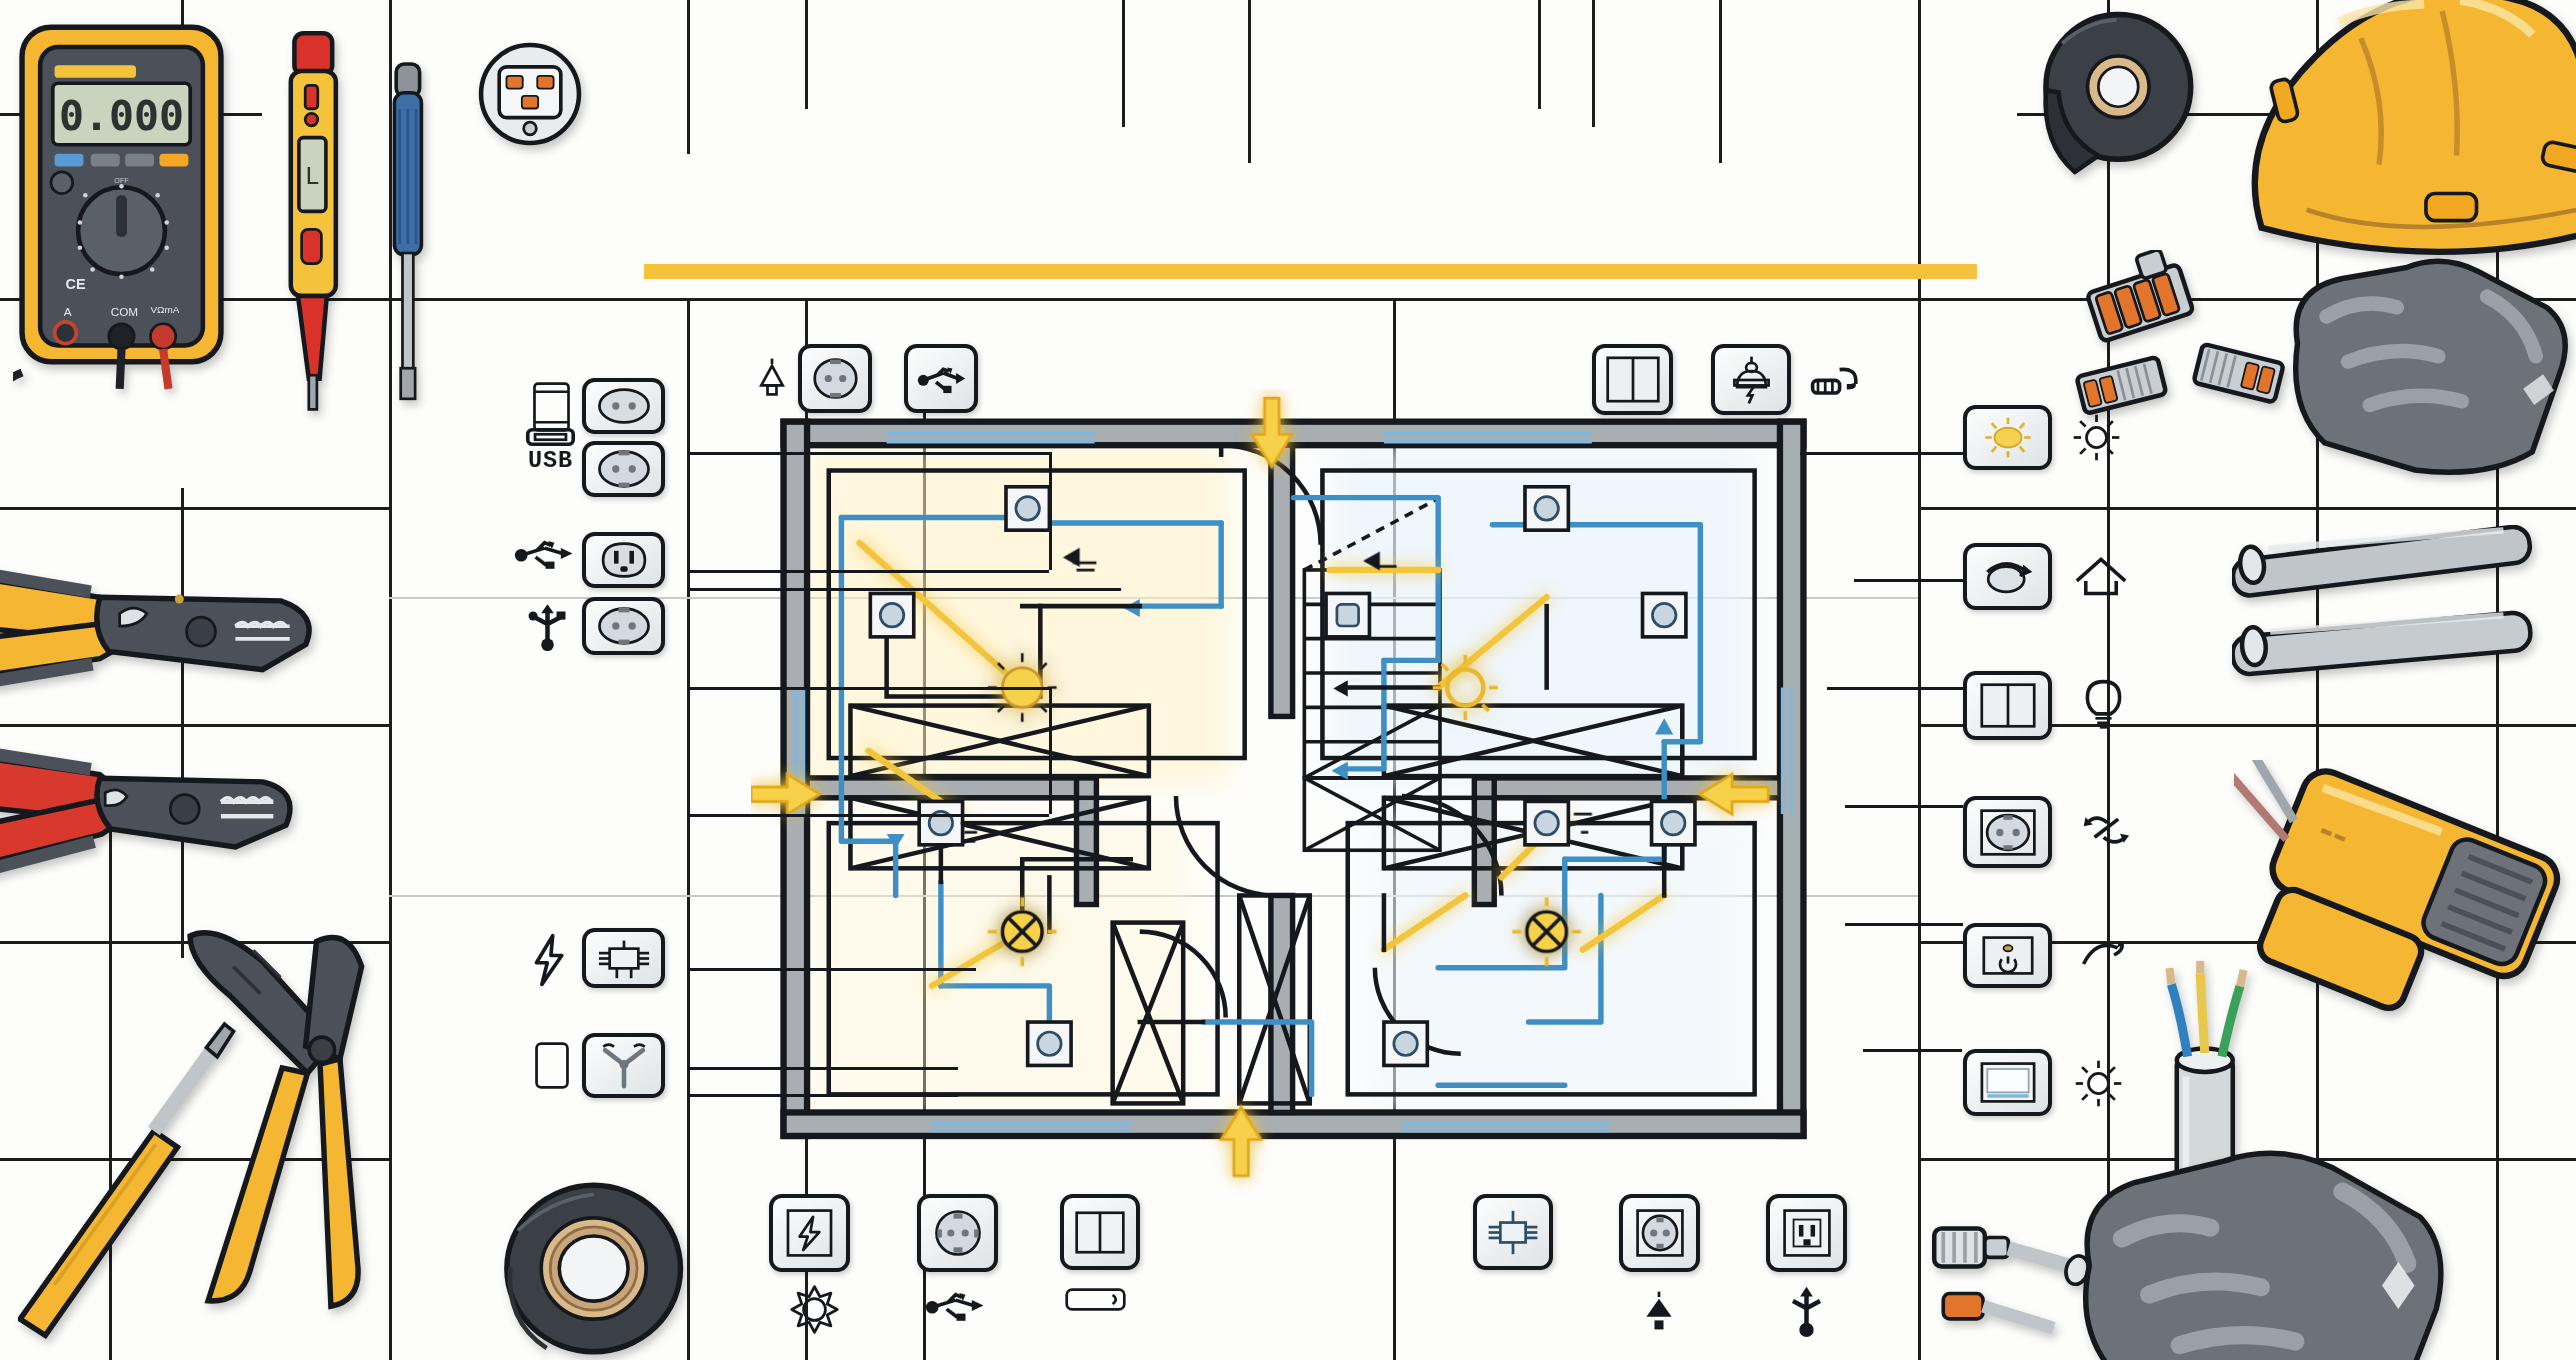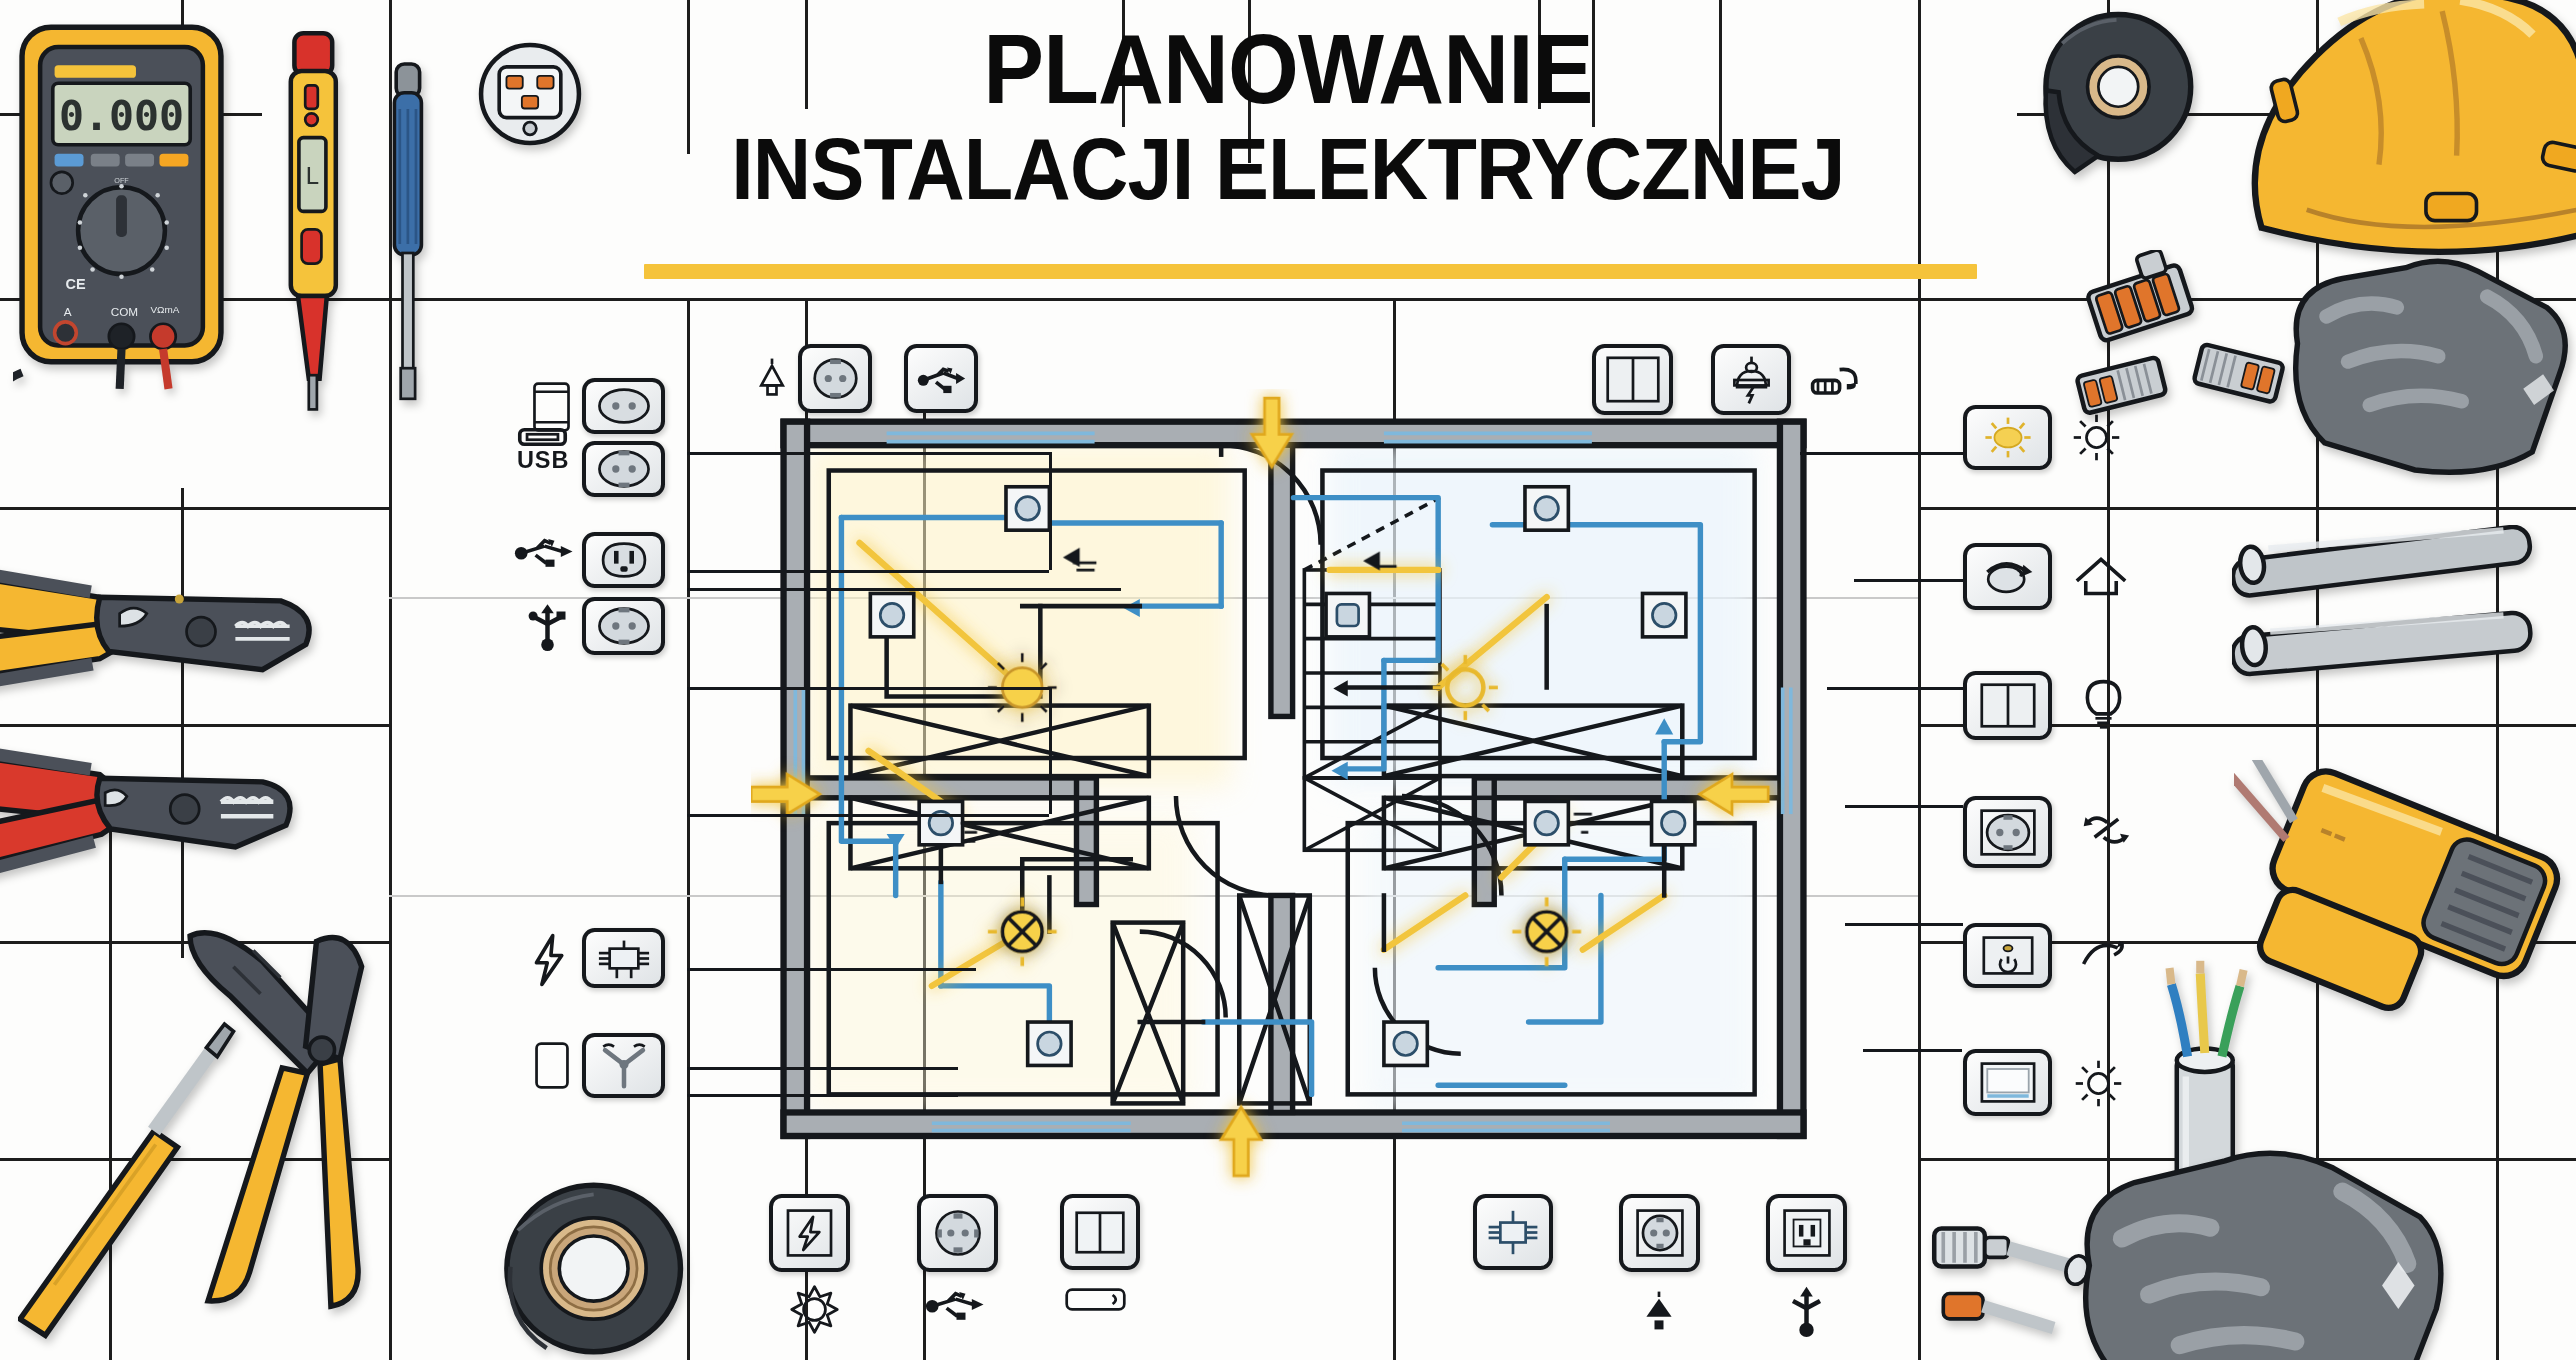--- a/index.html
+++ b/index.html
@@ -27,21 +27,21 @@
   
   #plan { position:absolute; left:751px; top:389px; width:1085px; height:814px; z-index:20; }
   #plan svg { display:block; }
 
   
   .tile { position:absolute; background:linear-gradient(145deg,#fdfdfd 0%,#dfe3e6 100%);
     border:4.5px solid #15181c; border-radius:12.7px; z-index:30;
     display:flex; align-items:center; justify-content:center;
     box-shadow:1.8px 2.7px 5.4px rgba(0,0,0,.18); }
   .glyph { position:absolute; z-index:30; color:#15181c; display:flex;
-           align-items:flex-start; justify-content:center; }
+           align-items:center; justify-content:center;font-family:Liberation Mono, monospace; }
   .glyph svg { display:block; }
   .glabel { font-size:23.5px; font-weight:bold; letter-spacing:0.9px; color:#15181c; }
 
   
   .lead { position:absolute; background:#15181c; z-index:25; }
   .lead.h { height:2.7px; }
   .lead.v { width:2.7px; }
 
   
   .tool { position:absolute; z-index:35; }
@@ -82,24 +82,20 @@
     <div class="gl-h" style="top:724px;left:0;width:389px;"></div>
     <div class="gl-h" style="top:724px;left:1918px;width:658px;"></div>
     <div class="gl-h" style="top:941px;left:0;width:389px;"></div>
     <div class="gl-h" style="top:941px;left:1918px;width:658px;"></div>
     <div class="gl-h" style="top:1158px;left:0;width:389px;"></div>
     <div class="gl-h" style="top:1158px;left:1918px;width:658px;"></div>
     <div class="gl-h gl-faint" style="top:895px;left:389px;width:1529px;"></div>
     <div class="gl-h gl-faint" style="top:597px;left:389px;width:1529px;"></div>
   </div>
 
-  <div class="headline">
-    <div class="h1">PLANOWANIE</div>
-    <div class="h2">INSTALACJI ELEKTRYCZNEJ</div>
-  </div>
   <div class="rule"></div>
 
   <div class="lead h" style="left:687px;top:452px;width:362px;"></div>
   <div class="lead h" style="left:687px;top:570px;width:362px;"></div>
   <div class="lead h" style="left:687px;top:588px;width:434px;"></div>
   <div class="lead h" style="left:687px;top:687px;width:362px;"></div>
   <div class="lead h" style="left:687px;top:814px;width:362px;"></div>
   <div class="lead h" style="left:687px;top:968px;width:289px;"></div>
   <div class="lead h" style="left:687px;top:1067px;width:271px;"></div>
   <div class="lead h" style="left:687px;top:1094px;width:271px;"></div>

